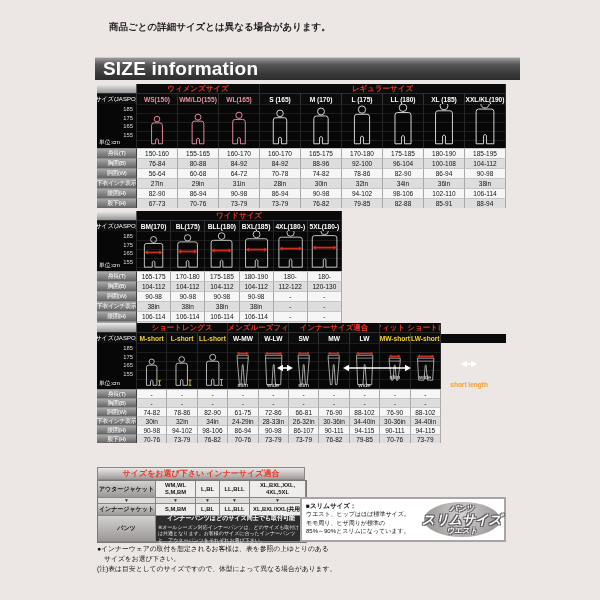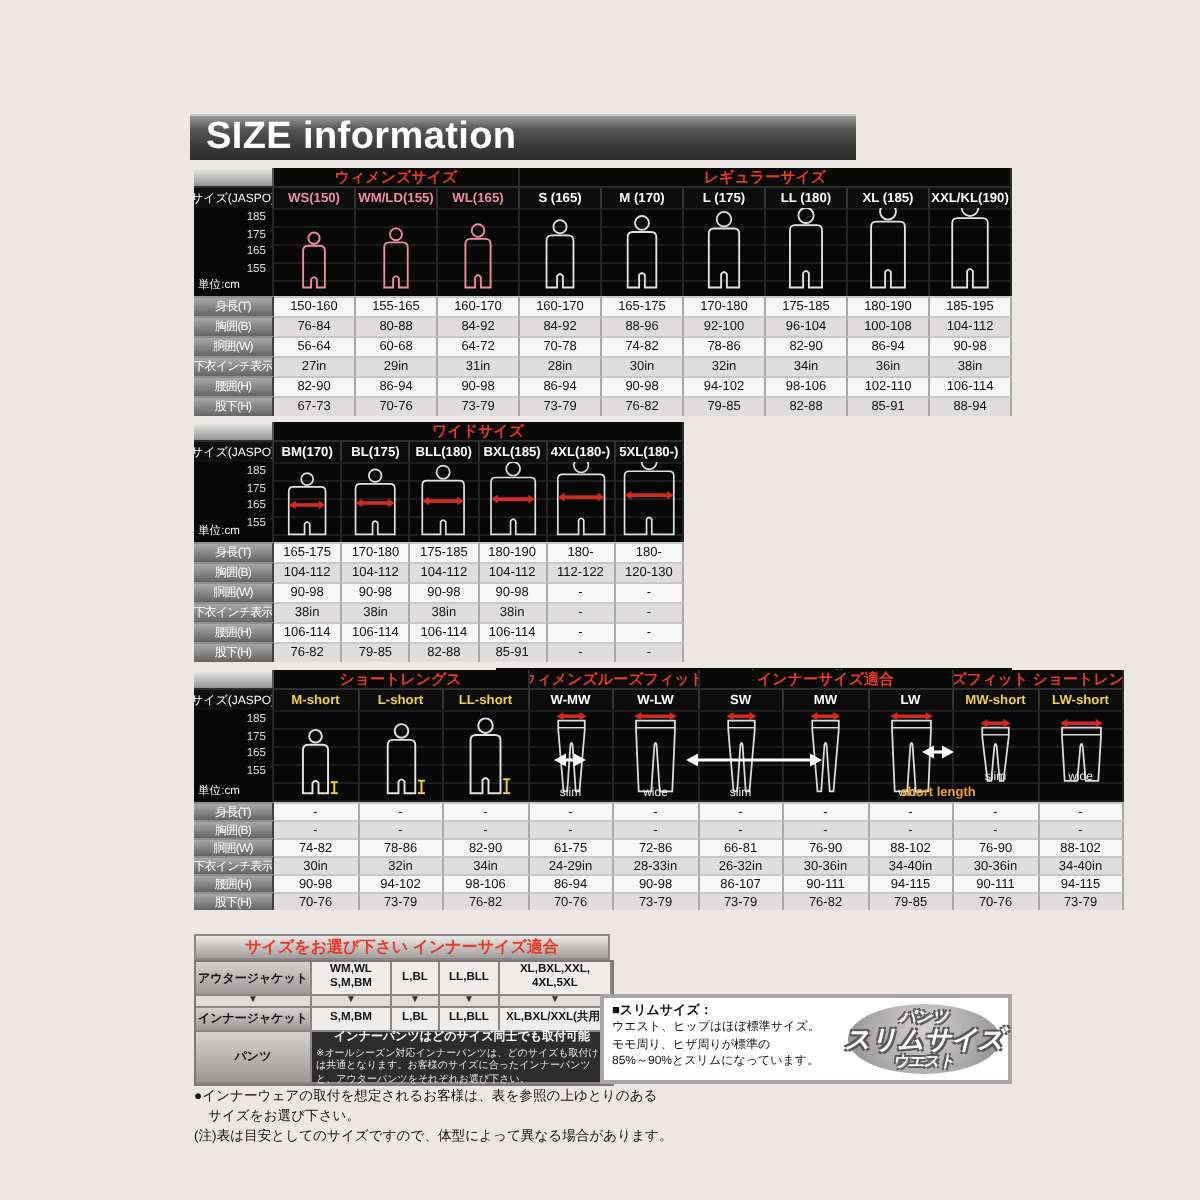--- a/index.html
+++ b/index.html
@@ -7,21 +7,21 @@
     width:600px;height:600px;position:relative;overflow:hidden;
     background:#ece7e4;
     font-family:"Liberation Sans","DejaVu Sans",sans-serif;
     --red:#e63a28; --pink:#ef8fa0; --yellow:#f2d23c; --orange:#f0a030;
   }
   .abs{position:absolute;}
   
   .top-note{left:100px;top:20px;font-size:9.5px;font-weight:600;color:#1c1c1c;line-height:1.55;}
   .top-note .l2{margin-left:9px;}
   
-  .title-bar{left:95px;top:57px;width:333px;height:23px;
+  .title-bar{left:95px;top:57px;width:425px;height:23px;
     background:linear-gradient(180deg,#9a9a9a 0%,#565656 30%,#3a3a3a 70%,#2c2c2c 100%);
     border-top:1px solid #c9c9c9;box-sizing:border-box;}
   .title-bar .t{color:#fff;font-size:19px;font-weight:bold;line-height:22px;padding-left:8px;letter-spacing:0.2px;}
   
   .sizetable{display:grid;background:#000;}
   .cell{display:flex;align-items:center;justify-content:center;overflow:hidden;}
   .corner-blank{background:linear-gradient(180deg,#ececec,#949494);border-right:1px solid #555;}
   .group-cell{background:#0a0a0a;color:var(--red);font-weight:bold;font-size:7.5px;border-right:1px solid #2b2b2b;white-space:nowrap;}
   .adjust-bar{background:#0a0a0a;color:#fff;font-size:6.5px;display:flex;align-items:center;justify-content:center;white-space:nowrap;}
   .corner-label{background:#101010;color:#fff;font-size:6px;border-right:1px solid #333;border-top:1px solid #2d2d2d;white-space:nowrap;}
@@ -68,20 +68,21 @@
     text-shadow:1px 1px 0 #5a5858,-1px -1px 0 #5a5858,1px -1px 0 #5a5858,-1px 1px 0 #5a5858;}
   .slim-badge .b1{font-size:8px;} .slim-badge .b2{font-size:13px;} .slim-badge .b3{font-size:7.5px;}
   
   .foot-note{left:97px;top:544px;font-size:6.8px;color:#111;line-height:1.45;}
   .foot-note .l2{margin-left:7px;}
 </style>
 </head>
 <body style="--red: #e63a28; --pink: #ef8fa0; --yellow: #f2d23c; --orange: #f0a030;">
 
 <div class="abs top-note">
+  <div class="l2">商品ごとの詳細サイズとは異なる場合があります。</div>
 </div>
 
 <div class="abs title-bar">
   <div class="t">SIZE information</div>
 </div>
 
 <div id="table1" class="abs sizetable" style="left: 97px; top: 84px; width: 409px; grid-template-columns: 40px repeat(9, 1fr); grid-template-rows: 9px 11px 44px repeat(6, 10px);">
     <div class="cell corner-blank"></div>
     <div class="cell group-cell" style="grid-column: span 3;">ウィメンズサイズ</div>
     <div class="cell group-cell" style="grid-column: span 6;">レギュラーサイズ</div>
@@ -328,21 +329,21 @@
     <div class="cell val odd">76-82</div>
     <div class="cell val odd">79-85</div>
     <div class="cell val odd">82-88</div>
     <div class="cell val odd">85-91</div>
     <div class="cell val odd">-</div>
     <div class="cell val odd">-</div>
   </div>
 
 <div id="adjust-bar" class="abs adjust-bar" style="left:248px;top:334px;width:258px;height:9px;">ウエストサイズアジャスト可能</div>
 
-<div id="table3" class="abs sizetable" style="left: 97px; top: 335px; width: 465px; grid-template-columns: 40px repeat(10, 1fr); grid-template-rows: 9px 11px 46px repeat(6, 9px);">
+<div id="table3" class="abs sizetable" style="left: 97px; top: 323px; width: 344px; grid-template-columns: 40px repeat(10, 1fr); grid-template-rows: 9px 11px 46px repeat(6, 9px);">
     <div class="cell corner-blank"></div>
     <div class="cell group-cell" style="grid-column: span 3;">ショートレングス</div>
     <div class="cell group-cell" style="grid-column: span 2;">ウィメンズルーズフィット</div>
     <div class="cell group-cell" style="grid-column: span 3;">インナーサイズ適合</div>
     <div class="cell group-cell" style="grid-column: span 2;">ルーズフィット ショートレングス</div>
     <div class="cell corner-label">サイズ(JASPO)</div>
     <div class="cell col-cell" style="color: rgb(242, 210, 60);">M-short</div>
     <div class="cell col-cell" style="color: rgb(242, 210, 60);">L-short</div>
     <div class="cell col-cell" style="color: rgb(242, 210, 60);">LL-short</div>
     <div class="cell col-cell">W-MW</div>

